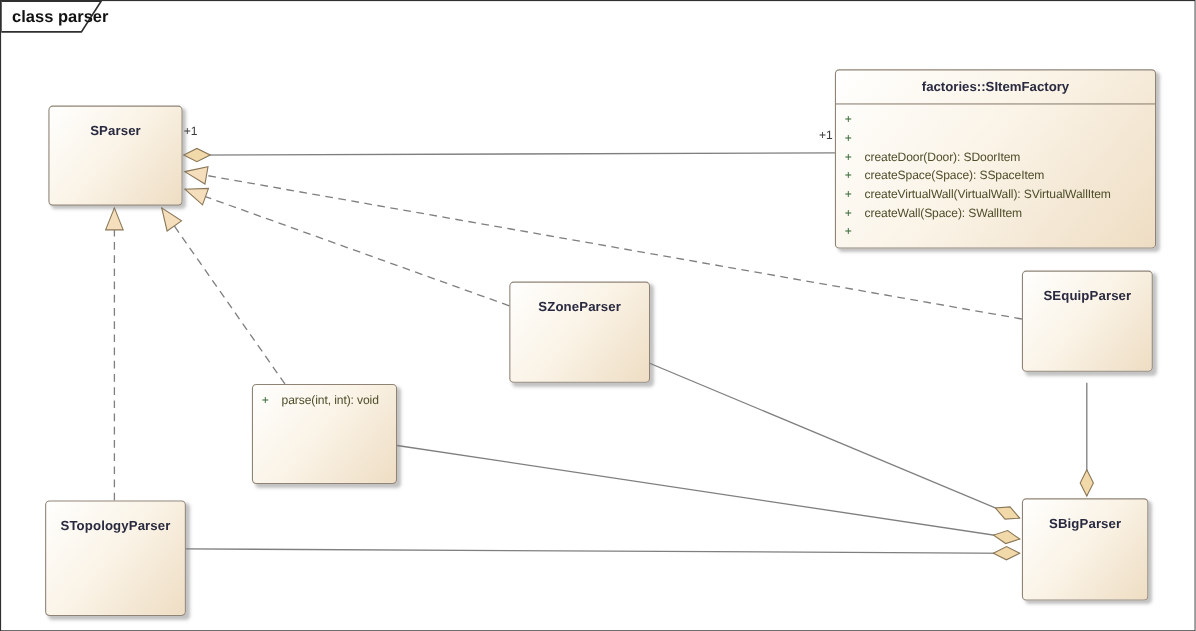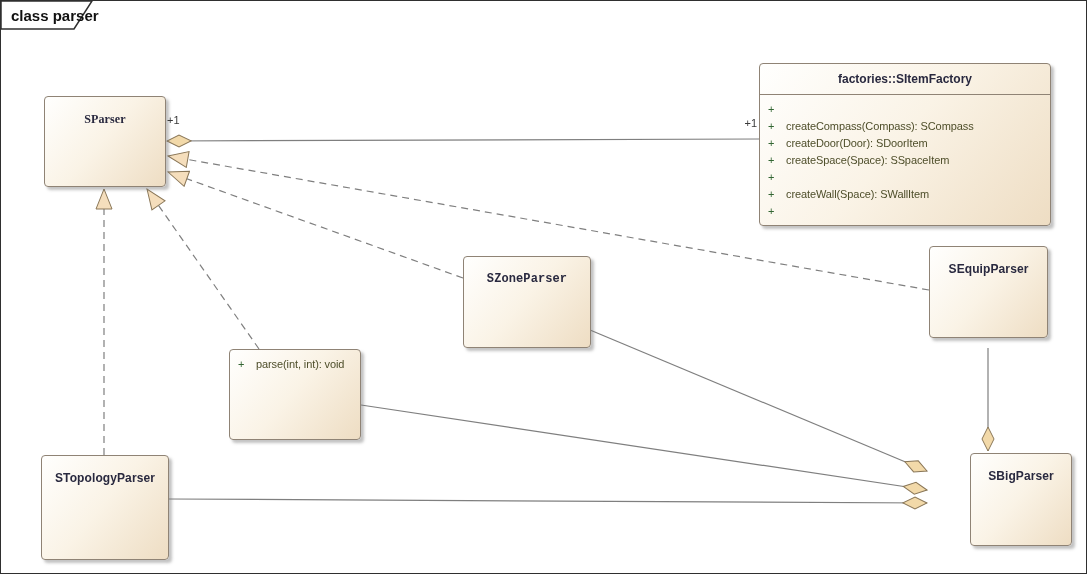--- a/index.html
+++ b/index.html
@@ -62,77 +62,77 @@
     <path class="conn dashed" d="M 928 289 L 167 155" marker-end="url(#mk-triangle)"></path>
     <path class="conn dashed" d="M 462 277 L 167 171" marker-end="url(#mk-triangle)"></path>
     <path class="conn dashed" d="M 258 348 L 146 188" marker-end="url(#mk-triangle)"></path>
     <path class="conn dashed" d="M 103 454 L 103 188" marker-end="url(#mk-triangle)"></path>
     <path class="conn" d="M 589 329 L 926 470" marker-end="url(#mk-diamond)"></path>
     <path class="conn" d="M 360 404 L 926 489" marker-end="url(#mk-diamond)"></path>
     <path class="conn" d="M 168 498 L 926 502" marker-end="url(#mk-diamond)"></path>
     <path class="conn" d="M 987 347 L 987 450" marker-end="url(#mk-diamond)"></path>
   </svg>
 
-  <div class="uml-class" style="left:43px;top:95px;width:122px;height:91px;font-family:Liberation Serif, serif;">
+  <div class="uml-class" style="left:43px;top:95px;width:122px;height:91px;">
     <div class="class-name">SParser</div>
   </div>
 
   <div class="uml-class compartmented factory" style="left:758px;top:62px;width:292px;height:163px;">
     <div class="class-header">factories::SItemFactory</div>
     <div class="method-list">
       <div class="method-row">
         <span class="method-vis">+</span>
       </div>
       <div class="method-row">
         <span class="method-vis">+</span>
-        <span class="method-sig">createCompass(Compass): SCompass</span>
       </div>
       <div class="method-row">
         <span class="method-vis">+</span>
         <span class="method-sig">createDoor(Door): SDoorItem</span>
       </div>
       <div class="method-row">
         <span class="method-vis">+</span>
         <span class="method-sig">createSpace(Space): SSpaceItem</span>
       </div>
       <div class="method-row">
         <span class="method-vis">+</span>
+        <span class="method-sig">createVirtualWall(VirtualWall): SVirtualWallItem</span>
       </div>
       <div class="method-row">
         <span class="method-vis">+</span>
         <span class="method-sig">createWall(Space): SWallItem</span>
       </div>
       <div class="method-row">
         <span class="method-vis">+</span>
       </div>
     </div>
   </div>
 
-  <div class="uml-class" style="left:462px;top:255px;width:128px;height:92px;font-family:Liberation Mono, monospace;">
+  <div class="uml-class" style="left:462px;top:255px;width:128px;height:92px;">
     <div class="class-name">SZoneParser</div>
   </div>
 
   <div class="uml-class compartmented floor" style="left:228px;top:348px;width:132px;height:91px;">
     <div class="method-list">
       <div class="method-row">
         <span class="method-vis">+</span>
         <span class="method-sig">parse(int, int): void</span>
       </div>
     </div>
   </div>
 
   <div class="uml-class" style="left:40px;top:454px;width:128px;height:105px;">
     <div class="class-name">STopologyParser</div>
   </div>
 
   <div class="uml-class" style="left:928px;top:245px;width:119px;height:92px;">
     <div class="class-name">SEquipParser</div>
   </div>
 
-  <div class="uml-class" style="left:928px;top:452px;width:102px;height:93px;margin-left:41px;">
+  <div class="uml-class" style="left:928px;top:452px;width:115px;height:93px;">
     <div class="class-name">SBigParser</div>
   </div>
 
   <div class="multiplicity" style="left:166px;top:113px;">+1</div>
   <div class="multiplicity" style="left:730px;top:116px;width:26px;text-align:right;">+1</div>
 
   <div id="frame-tab">
     <svg width="96" height="30" viewBox="0 0 96 30" xmlns="http://www.w3.org/2000/svg">
       <polygon points="0,0 91,0 73,28 0,28" fill="#ffffff" stroke="#2f2f2f" stroke-width="1.5"></polygon>
     </svg>

